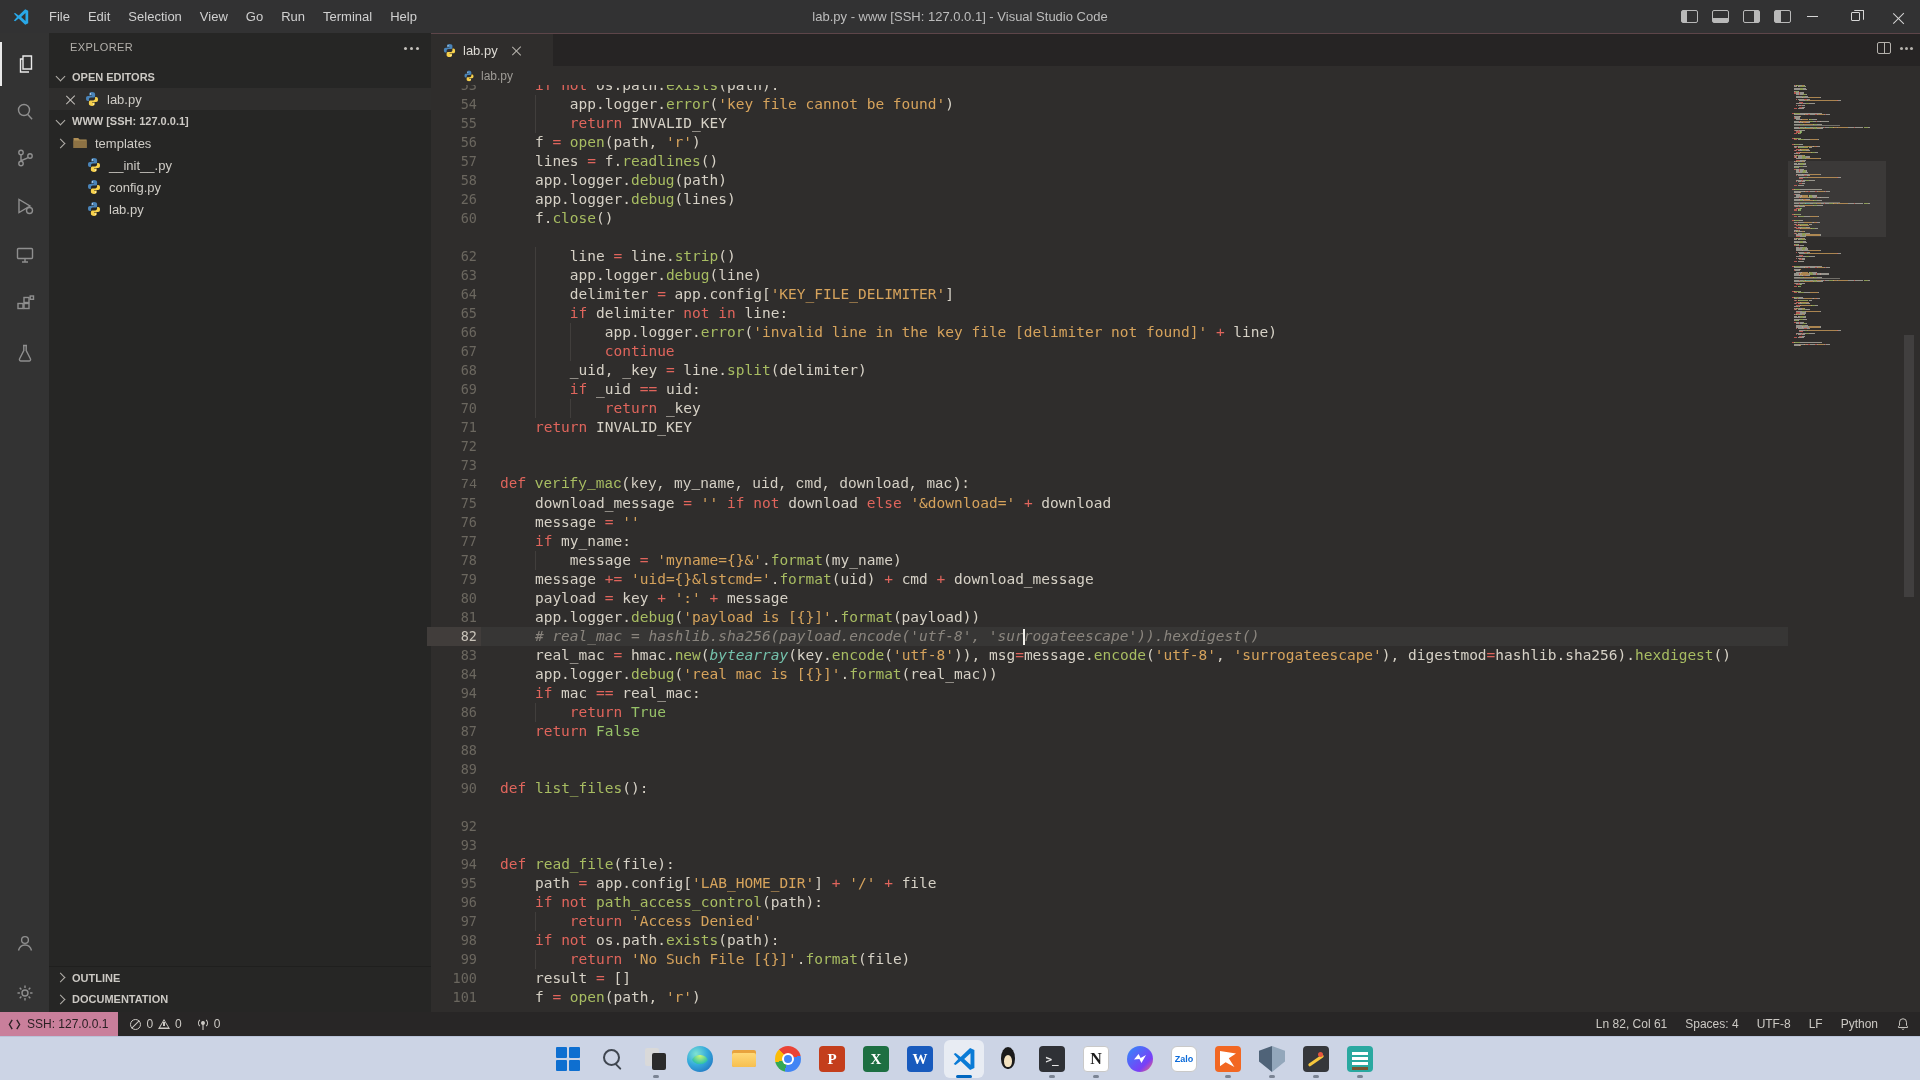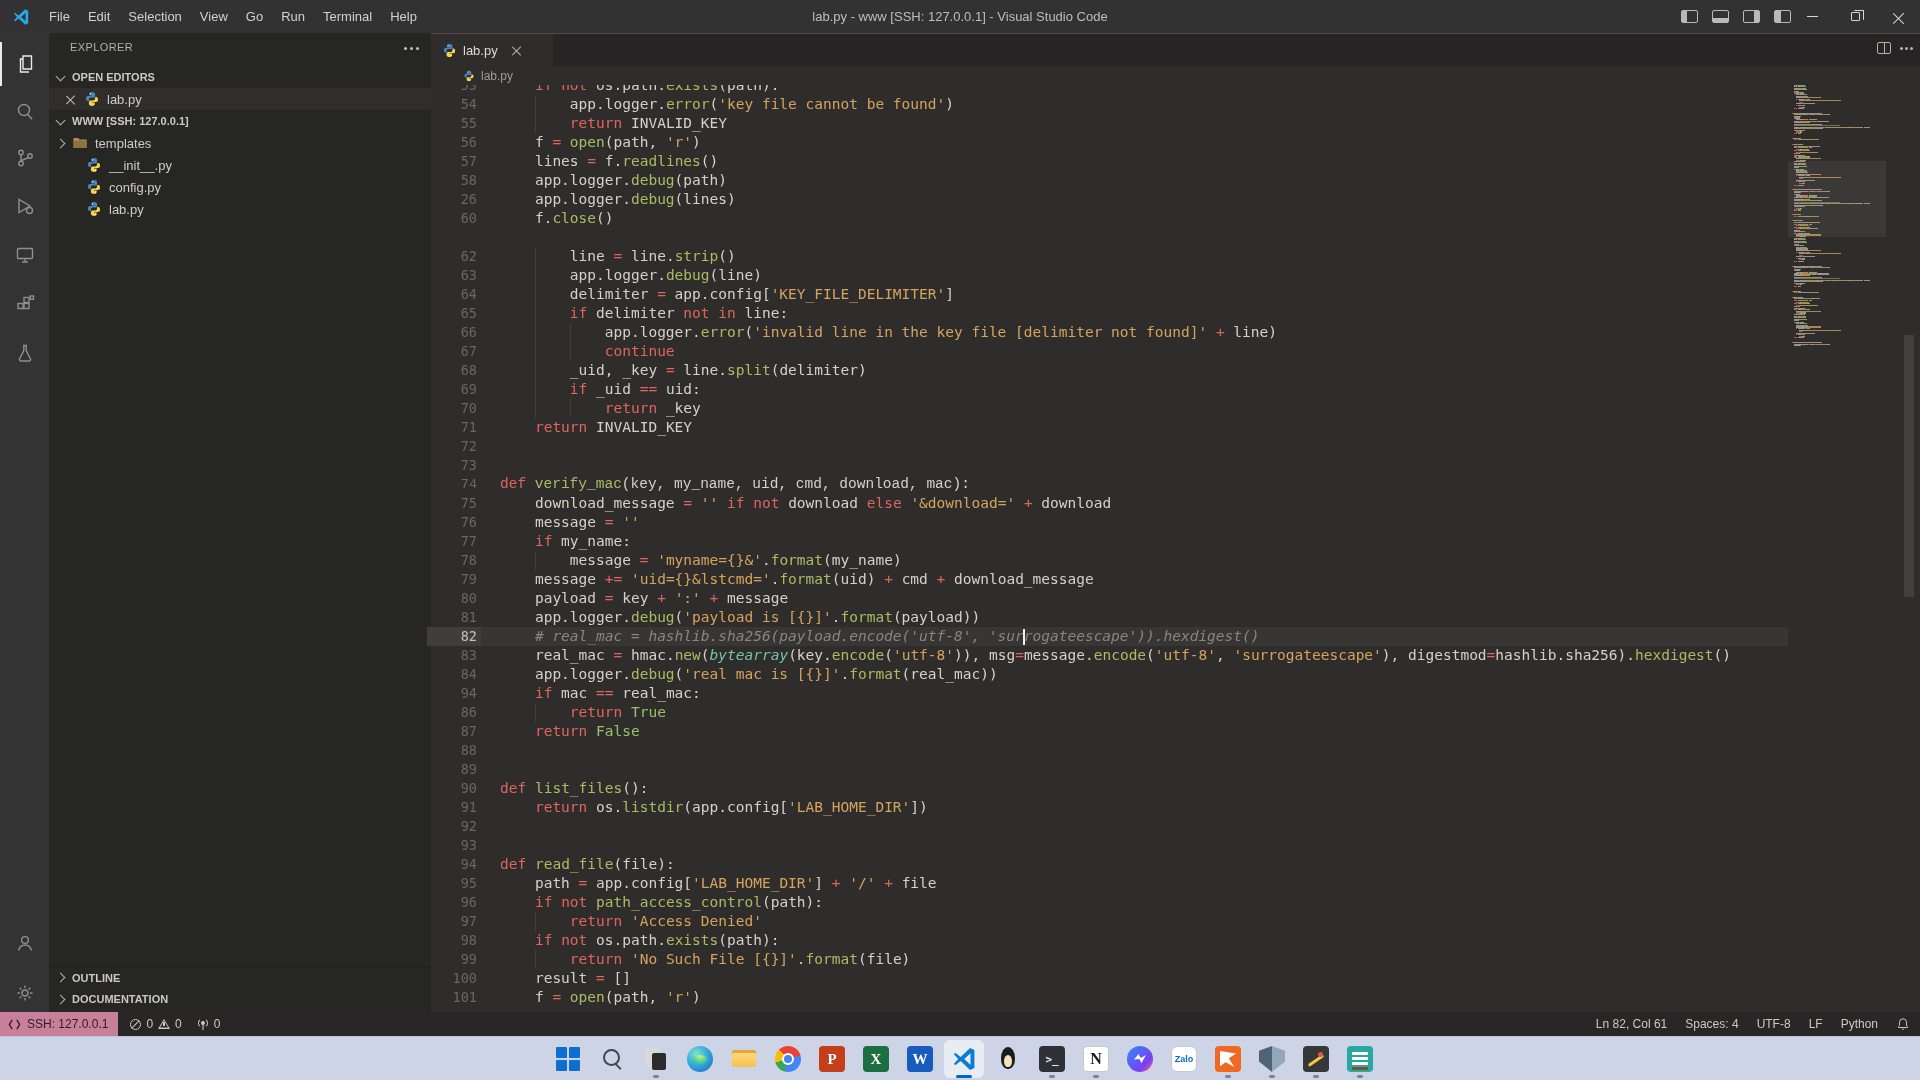--- a/index.html
+++ b/index.html
@@ -392,21 +392,20 @@
         <div class="row" style="top: 532px;"><span class="num">81</span><span class="codetxt"><span class="tk-t">    app.logger.</span><span class="tk-f">debug</span><span class="tk-t">(</span><span class="tk-s">'payload is [{}]'</span><span class="tk-t">.</span><span class="tk-f">format</span><span class="tk-t">(payload))</span></span></div>
         <div class="row active" style="top: 551px;"><span class="num">82</span><span class="codetxt"><span class="tk-c">    # real_mac = hashlib.sha256(payload.encode('utf-8', 'sur</span><span class="caret"></span><span class="tk-c">rogateescape')).hexdigest()</span></span></div>
         <div class="row" style="top: 570px;"><span class="num">83</span><span class="codetxt"><span class="tk-t">    real_mac </span><span class="tk-o">=</span><span class="tk-t"> hmac.</span><span class="tk-f">new</span><span class="tk-t">(</span><span class="tk-b">bytearray</span><span class="tk-t">(key.</span><span class="tk-f">encode</span><span class="tk-t">(</span><span class="tk-s">'utf-8'</span><span class="tk-t">)), msg</span><span class="tk-o">=</span><span class="tk-t">message.</span><span class="tk-f">encode</span><span class="tk-t">(</span><span class="tk-s">'utf-8'</span><span class="tk-t">, </span><span class="tk-s">'surrogateescape'</span><span class="tk-t">), digestmod</span><span class="tk-o">=</span><span class="tk-t">hashlib.sha256).</span><span class="tk-f">hexdigest</span><span class="tk-t">()</span></span></div>
         <div class="row" style="top: 589px;"><span class="num">84</span><span class="codetxt"><span class="tk-t">    app.logger.</span><span class="tk-f">debug</span><span class="tk-t">(</span><span class="tk-s">'real mac is [{}]'</span><span class="tk-t">.</span><span class="tk-f">format</span><span class="tk-t">(real_mac))</span></span></div>
         <div class="row" style="top: 608px;"><span class="num">94</span><span class="codetxt"><span class="tk-t">    </span><span class="tk-k">if</span><span class="tk-t"> mac </span><span class="tk-o">==</span><span class="tk-t"> real_mac:</span></span></div>
         <div class="row" style="top: 627px;"><span class="num">86</span><span class="guide" style="left: 103.92px;"></span><span class="codetxt"><span class="tk-t">        </span><span class="tk-k">return</span><span class="tk-t"> </span><span class="tk-l">True</span></span></div>
         <div class="row" style="top: 646px;"><span class="num">87</span><span class="codetxt"><span class="tk-t">    </span><span class="tk-k">return</span><span class="tk-t"> </span><span class="tk-l">False</span></span></div>
         <div class="row" style="top: 665px;"><span class="num">88</span><span class="codetxt"></span></div>
         <div class="row" style="top: 684px;"><span class="num">89</span><span class="codetxt"></span></div>
         <div class="row" style="top: 703px;"><span class="num">90</span><span class="codetxt"><span class="tk-k">def</span><span class="tk-t"> </span><span class="tk-f">list_files</span><span class="tk-t">():</span></span></div>
-        <div class="row" style="top: 722px;"><span class="num">91</span><span class="codetxt"><span class="tk-t">    </span><span class="tk-k">return</span><span class="tk-t"> os.</span><span class="tk-f">listdir</span><span class="tk-t">(app.config[</span><span class="tk-s">'LAB_HOME_DIR'</span><span class="tk-t">])</span></span></div>
         <div class="row" style="top: 741px;"><span class="num">92</span><span class="codetxt"></span></div>
         <div class="row" style="top: 760px;"><span class="num">93</span><span class="codetxt"></span></div>
         <div class="row" style="top: 779px;"><span class="num">94</span><span class="codetxt"><span class="tk-k">def</span><span class="tk-t"> </span><span class="tk-f">read_file</span><span class="tk-t">(file):</span></span></div>
         <div class="row" style="top: 798px;"><span class="num">95</span><span class="codetxt"><span class="tk-t">    path </span><span class="tk-o">=</span><span class="tk-t"> app.config[</span><span class="tk-s">'LAB_HOME_DIR'</span><span class="tk-t">] </span><span class="tk-o">+</span><span class="tk-t"> </span><span class="tk-s">'/'</span><span class="tk-t"> </span><span class="tk-o">+</span><span class="tk-t"> file</span></span></div>
         <div class="row" style="top: 817px;"><span class="num">96</span><span class="codetxt"><span class="tk-t">    </span><span class="tk-k">if</span><span class="tk-t"> </span><span class="tk-k">not</span><span class="tk-t"> </span><span class="tk-f">path_access_control</span><span class="tk-t">(path):</span></span></div>
         <div class="row" style="top: 836px;"><span class="num">97</span><span class="guide" style="left: 103.92px;"></span><span class="codetxt"><span class="tk-t">        </span><span class="tk-k">return</span><span class="tk-t"> </span><span class="tk-s">'Access Denied'</span></span></div>
         <div class="row" style="top: 855px;"><span class="num">98</span><span class="codetxt"><span class="tk-t">    </span><span class="tk-k">if</span><span class="tk-t"> </span><span class="tk-k">not</span><span class="tk-t"> os.path.</span><span class="tk-f">exists</span><span class="tk-t">(path):</span></span></div>
         <div class="row" style="top: 874px;"><span class="num">99</span><span class="guide" style="left: 103.92px;"></span><span class="codetxt"><span class="tk-t">        </span><span class="tk-k">return</span><span class="tk-t"> </span><span class="tk-s">'No Such File [{}]'</span><span class="tk-t">.</span><span class="tk-f">format</span><span class="tk-t">(file)</span></span></div>
         <div class="row" style="top: 893px;"><span class="num">100</span><span class="codetxt"><span class="tk-t">    result </span><span class="tk-o">=</span><span class="tk-t"> []</span></span></div>
         <div class="row" style="top: 912px;"><span class="num">101</span><span class="codetxt"><span class="tk-t">    f </span><span class="tk-o">=</span><span class="tk-t"> </span><span class="tk-f">open</span><span class="tk-t">(path, </span><span class="tk-s">'r'</span><span class="tk-t">)</span></span></div>

